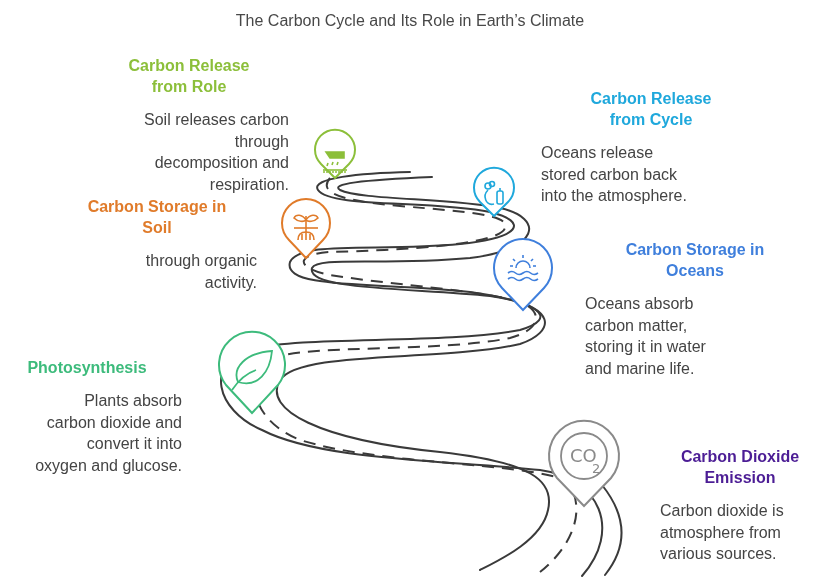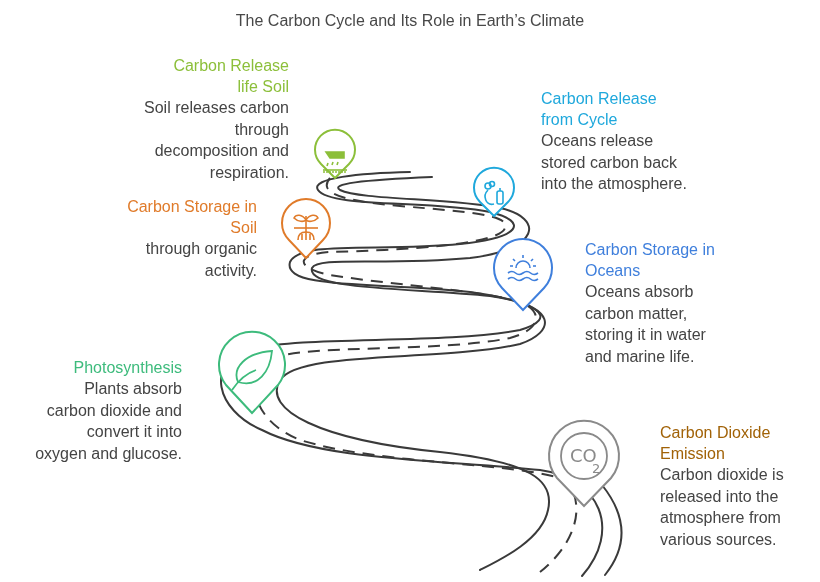--- a/index.html
+++ b/index.html
@@ -2,22 +2,22 @@
 <html><head>
 <meta charset="utf-8">
 <style>
   html, body { margin: 0; padding: 0; background: #ffffff; }
   body { width: 820px; height: 582px; position: relative; overflow: hidden;
          font-family: "Liberation Sans", sans-serif; }
   .title { position: absolute; left: 0; width: 820px; top: 12px; text-align: center;
            font-size: 16px; color: #484848; }
   .road { position: absolute; left: 0; top: 0; }
   .block { position: absolute; }
-  .block .head { font-weight: normal; font-size: 16px; line-height: 21px; }
-  .block .desc { font-size: 16px; line-height: 21.5px; color: #444444; margin-top: 0; }
+  .block .head { font-weight: bold; font-size: 16px; line-height: 21px; text-align: center; }
+  .block .desc { font-size: 16px; line-height: 21.5px; color: #444444; margin-top: 12px; }
   .right-align { text-align: right; }
   .left-align { text-align: left; }
 </style>
 </head>
 <body>
 
 <div class="title">The Carbon Cycle and Its Role in Earth’s Climate</div>
 
 <svg class="road" width="820" height="582" viewBox="0 0 820 582">
   <g fill="none" stroke="#3a3a3a" stroke-width="2" stroke-linecap="round">
@@ -95,21 +95,21 @@
     <path d="M584,506 L557,478 A35,35 0 1 1 611,478 Z" fill="#ffffff" stroke="#8a8a8a" stroke-width="2"></path>
     <circle cx="584" cy="456" r="23" fill="none" stroke="#8a8a8a" stroke-width="1.8"></circle>
     <text x="570" y="462" font-family="DejaVu Sans, sans-serif" font-size="18" fill="#8a8a8a">CO</text>
     <text x="592" y="473" font-family="DejaVu Sans, sans-serif" font-size="13" fill="#8a8a8a">2</text>
   </g>
 </svg>
 
 <div class="block right-align" style="right:531px; top:55px; width:200px;">
   <div class="head" style="color:#8cbf3a;">
     <div>Carbon Release</div>
-    <div>life Soil</div>
+    <div>from Role</div>
   </div>
   <div class="desc">
     <div>Soil releases carbon</div>
     <div>through</div>
     <div>decomposition and</div>
     <div>respiration.</div>
   </div>
 </div>
 
 <div class="block left-align" style="left:541px; top:88px; width:220px;">
@@ -154,23 +154,22 @@
   </div>
   <div class="desc">
     <div>Plants absorb</div>
     <div>carbon dioxide and</div>
     <div>convert it into</div>
     <div>oxygen and glucose.</div>
   </div>
 </div>
 
 <div class="block left-align" style="left:660px; top:422px; width:160px;">
-  <div class="head" style="color:#a16207;">
+  <div class="head" style="color:#4c1d95;margin-top:24px;">
     <div>Carbon Dioxide</div>
     <div>Emission</div>
   </div>
   <div class="desc">
     <div>Carbon dioxide is</div>
-    <div>released into the</div>
     <div>atmosphere from</div>
     <div>various sources.</div>
   </div>
 </div>
 
 </body></html>

